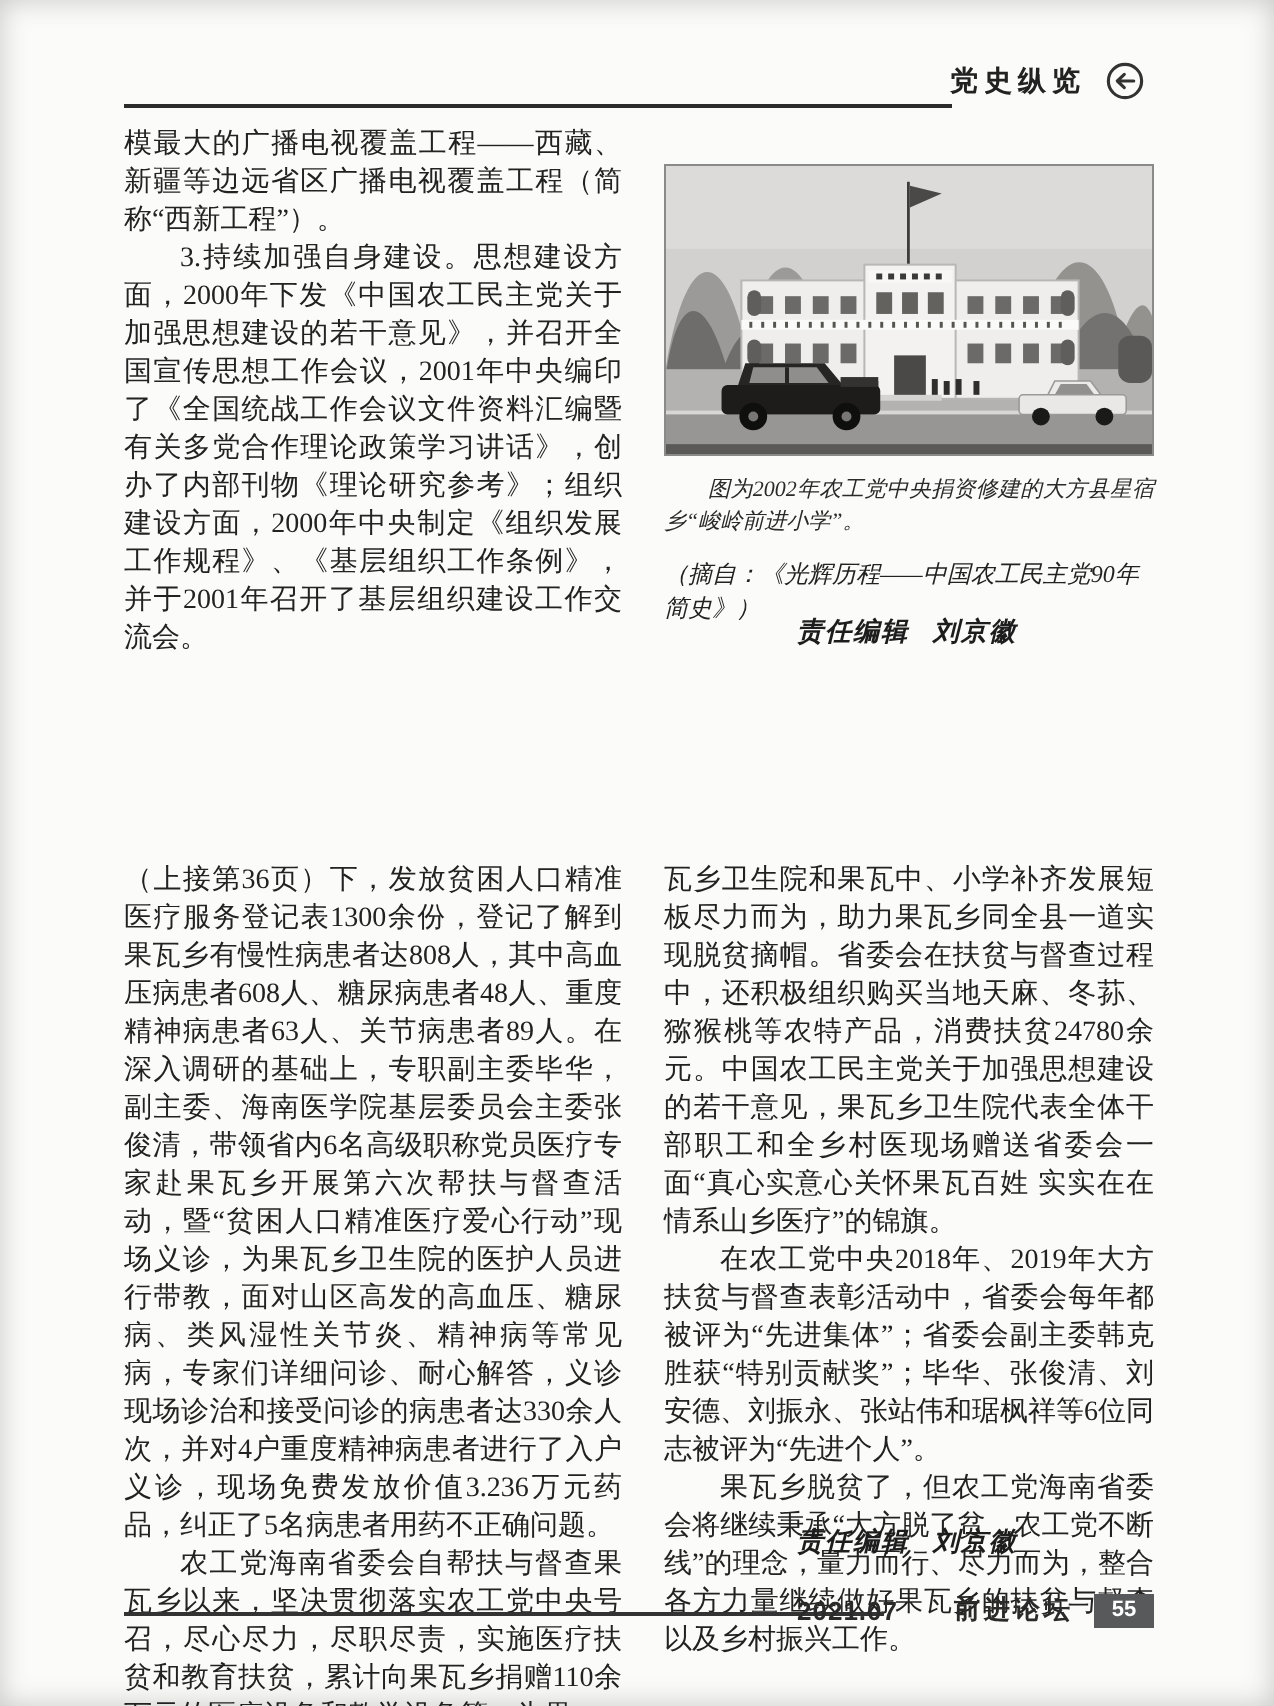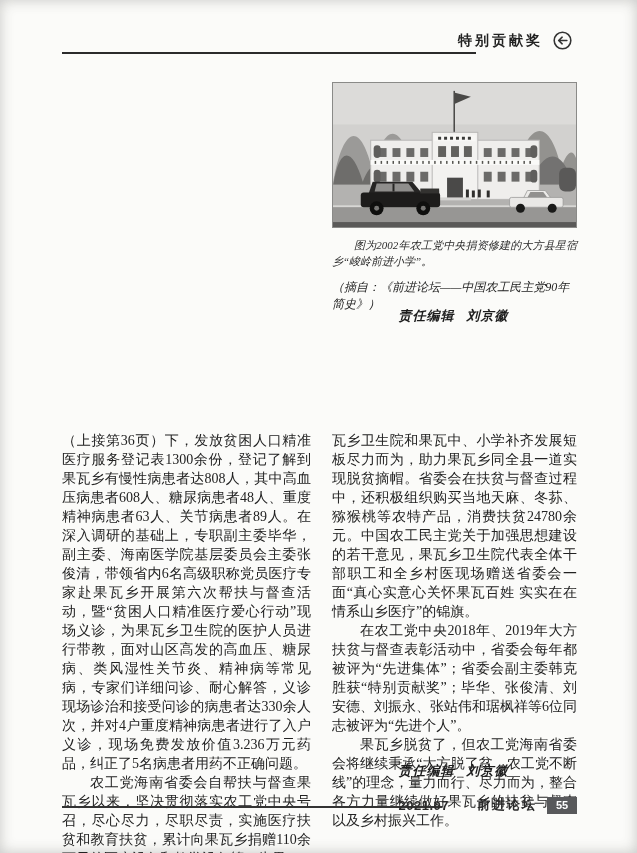--- a/index.html
+++ b/index.html
@@ -60,28 +60,30 @@
     display:flex; align-items:center; justify-content:center;
   }
 </style>
 </head>
 <body>
 
 <div class="page">
 
   <div class="header-rule"></div>
   <div class="header-right">
-    <span class="section-title">特别贡献奖</span>
+    <span class="section-title">党史纵览</span>
     <svg class="logo-icon" viewBox="0 0 24 24">
       <circle cx="12" cy="12" r="9.5" fill="none" stroke="#333" stroke-width="1.8"></circle>
       <path d="M17 12 H8.2 M11.6 8.2 L7.6 12 L11.6 15.8" fill="none" stroke="#333" stroke-width="1.8" stroke-linecap="round" stroke-linejoin="round"></path>
     </svg>
   </div>
 
   <div class="col col-upper-left">
+    <p class="no-indent">模最大的广播电视覆盖工程——西藏、新疆等边远省区广播电视覆盖工程（简称“西新工程”）。</p>
+    <p>3.持续加强自身建设。思想建设方面，2000年下发《中国农工民主党关于加强思想建设的若干意见》，并召开全国宣传思想工作会议，2001年中央编印了《全国统战工作会议文件资料汇编暨有关多党合作理论政策学习讲话》，创办了内部刊物《理论研究参考》；组织建设方面，2000年中央制定《组织发展工作规程》、《基层组织工作条例》，并于2001年召开了基层组织建设工作交流会。</p>
   </div>
 
   <div class="photo-frame">
     <svg viewBox="0 0 245 146" preserveAspectRatio="none">
       <rect x="0" y="0" width="245" height="146" fill="#d2d1cf"></rect>
       <rect x="0" y="0" width="245" height="42" fill="#dcdbd9"></rect>
 
       <path d="M0 102 C 10 42, 28 38, 40 90 C 52 36, 70 40, 82 94 C 95 52, 108 58, 120 98 L120 108 L0 108 Z" fill="#9b9a98"></path>
       <path d="M140 102 C 152 48, 170 42, 184 92 C 196 38, 218 33, 230 86 C 236 70, 241 66, 245 76 L245 108 L140 108 Z" fill="#93928f"></path>
       <path d="M0 106 C 5 68, 18 60, 30 100 C 40 74, 52 80, 60 104 L60 112 L0 112 Z" fill="#6e6d6b"></path>
@@ -187,21 +189,21 @@
 
       <path d="M196 109 L214 109 L220 117 L192 117 Z" fill="#ecebe9" stroke="#9a9998" stroke-width="0.8"></path>
       <path d="M199 110.5 L212 110.5 L216 116 L196 116 Z" fill="#91908e"></path>
       <rect x="178" y="116" width="54" height="10" rx="2" fill="#e9e8e6" stroke="#9a9998" stroke-width="0.8"></rect>
       <circle cx="189" cy="127" r="4.5" fill="#1a1a19"></circle>
         <circle cx="221" cy="127" r="4.5" fill="#1a1a19"></circle>
     </svg>
   </div>
 
   <div class="photo-caption">图为2002年农工党中央捐资修建的大方县星宿乡“峻岭前进小学”。</div>
-  <div class="photo-source">（摘自：《前进论坛——中国农工民主党90年简史》）</div>
+  <div class="photo-source">（摘自：《光辉历程——中国农工民主党90年简史》）</div>
 
   <div class="editor-credit editor-credit-top">
     <span>责任编辑</span><span class="editor-name">刘京徽</span>
   </div>
 
   <div class="col col-lower-left">
     <p class="no-indent">（上接第36页）下，发放贫困人口精准医疗服务登记表1300余份，登记了解到果瓦乡有慢性病患者达808人，其中高血压病患者608人、糖尿病患者48人、重度精神病患者63人、关节病患者89人。在深入调研的基础上，专职副主委毕华，副主委、海南医学院基层委员会主委张俊清，带领省内6名高级职称党员医疗专家赴果瓦乡开展第六次帮扶与督查活动，暨“贫困人口精准医疗爱心行动”现场义诊，为果瓦乡卫生院的医护人员进行带教，面对山区高发的高血压、糖尿病、类风湿性关节炎、精神病等常见病，专家们详细问诊、耐心解答，义诊现场诊治和接受问诊的病患者达330余人次，并对4户重度精神病患者进行了入户义诊，现场免费发放价值3.236万元药品，纠正了5名病患者用药不正确问题。</p>
     <p>农工党海南省委会自帮扶与督查果瓦乡以来，坚决贯彻落实农工党中央号召，尽心尽力，尽职尽责，实施医疗扶贫和教育扶贫，累计向果瓦乡捐赠110余万元的医疗设备和教学设备等，为果</p>
   </div>
 

